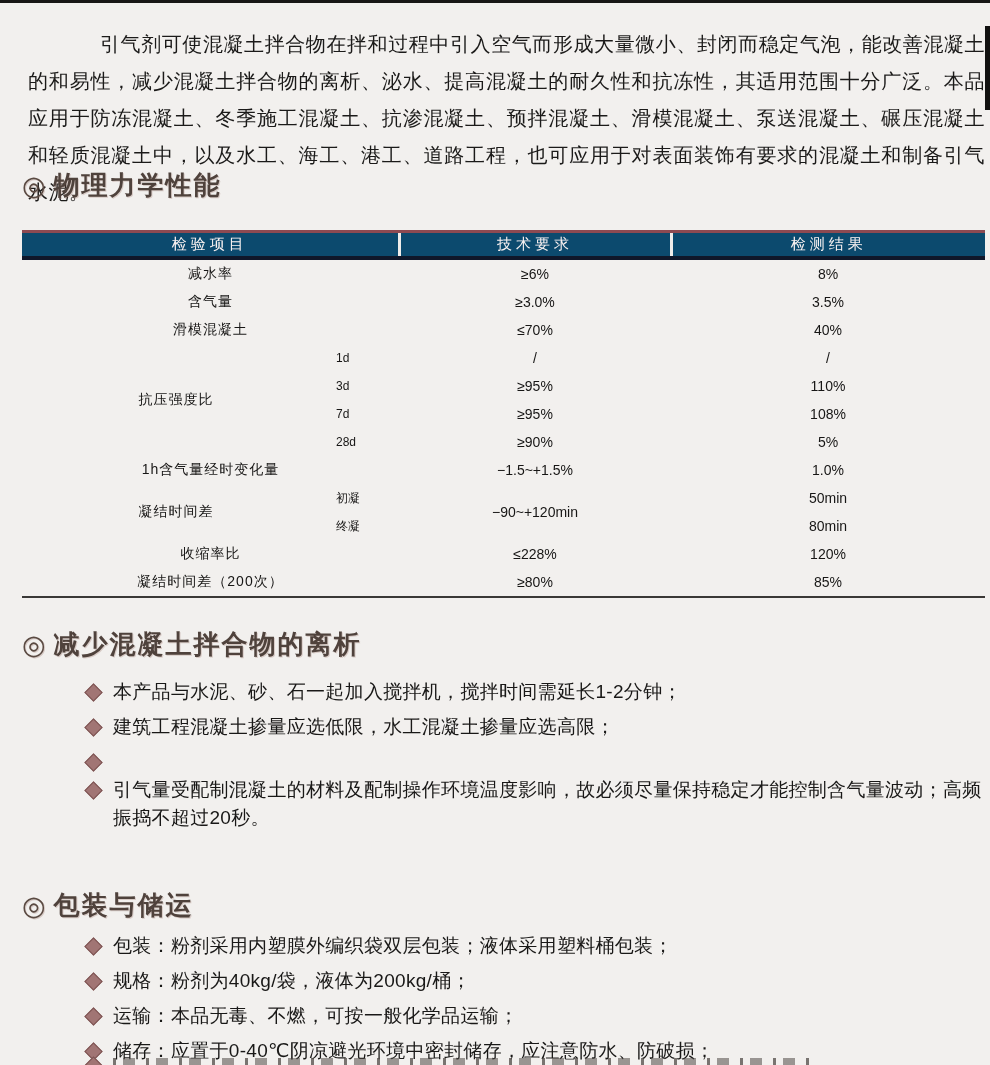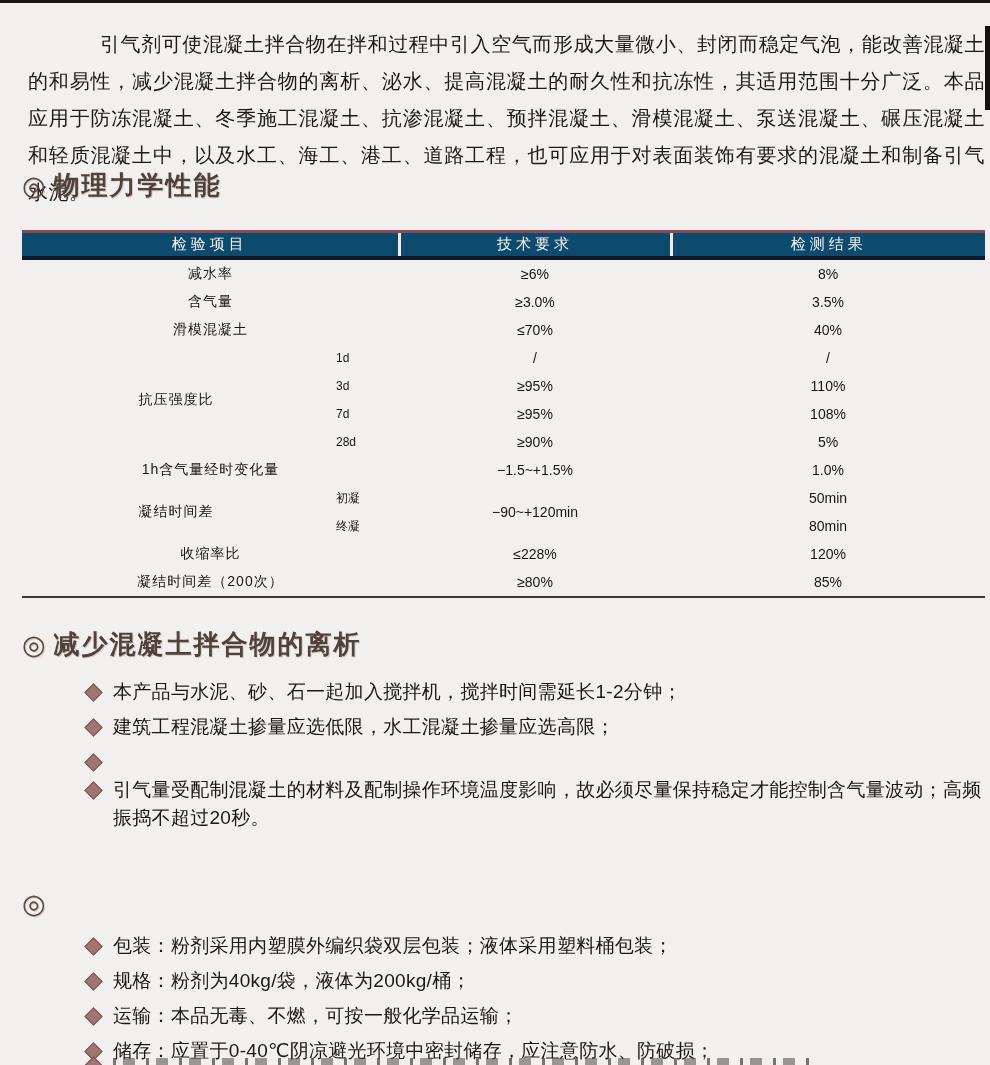--- a/index.html
+++ b/index.html
@@ -183,20 +183,21 @@
         <span class="diamond"></span>
       </div>
       <div class="bullet">
         <span class="diamond"></span>
         <span class="btext">引气量受配制混凝土的材料及配制操作环境温度影响，故必须尽量保持稳定才能控制含气量波动；高频振捣不超过20秒。</span>
       </div>
     </div>
 
   <h2 class="heading h-packaging">
     <span class="marker">◎</span>
+    <span>包装与储运</span>
   </h2>
   <div id="packaging-bullets" class="bullets b-packaging">
       <div class="bullet">
         <span class="diamond"></span>
         <span class="btext">包装：粉剂采用内塑膜外编织袋双层包装；液体采用塑料桶包装；</span>
       </div>
       <div class="bullet">
         <span class="diamond"></span>
         <span class="btext">规格：粉剂为40kg/袋，液体为200kg/桶；</span>
       </div>

